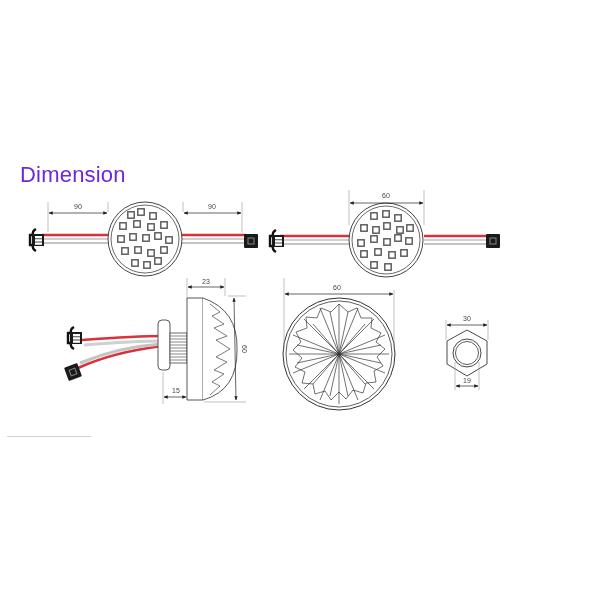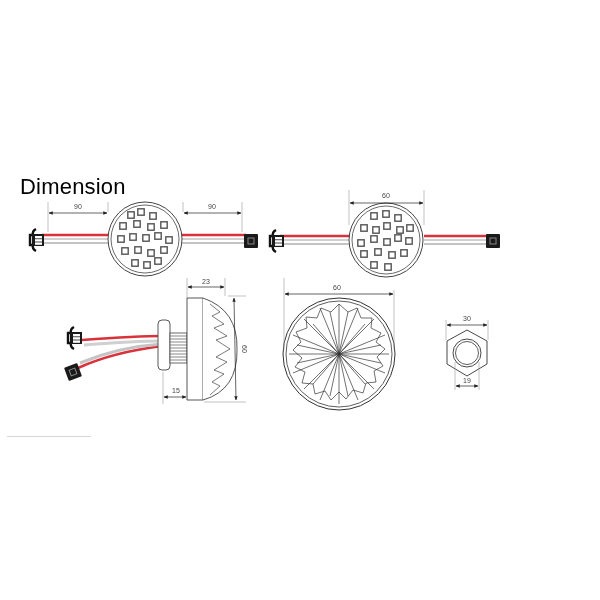--- a/index.html
+++ b/index.html
@@ -1,19 +1,19 @@
 <!DOCTYPE html>
 <html><head>
 <meta charset="utf-8">
 <style>
   html, body { margin: 0; padding: 0; background: #ffffff; }
   body { width: 600px; height: 600px; position: relative; overflow: hidden;
          font-family: "Liberation Sans", sans-serif; }
   .title { position: absolute; left: 20px; top: 162px; font-size: 22px;
-           color: #000000; letter-spacing: 0.2px; margin-top: 12px; }
+           color: #6d28d9; letter-spacing: 0.2px; }
   svg.drawing { position: absolute; left: 0; top: 0; }
   .dim text { font-family: "Liberation Sans", sans-serif; font-size: 7px; fill: #444; }
   .rule { position: absolute; left: 7px; top: 436px; width: 84px; height: 1px; background: #d6d6d6; }
 </style>
 </head>
 <body>
 
 <div class="title">Dimension</div>
 
 <svg class="drawing" width="600" height="600" viewBox="0 0 600 600">

